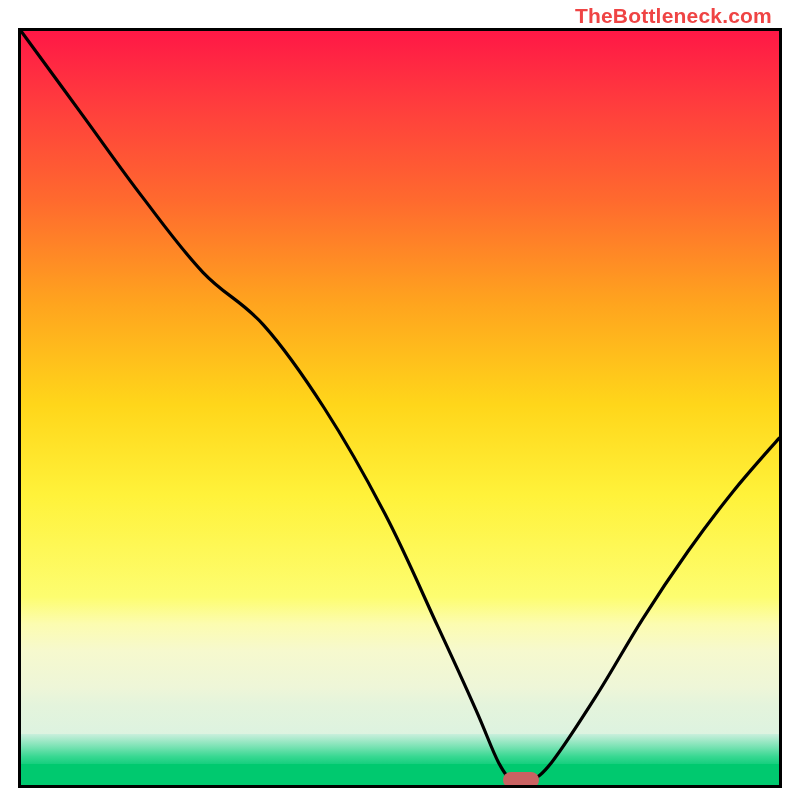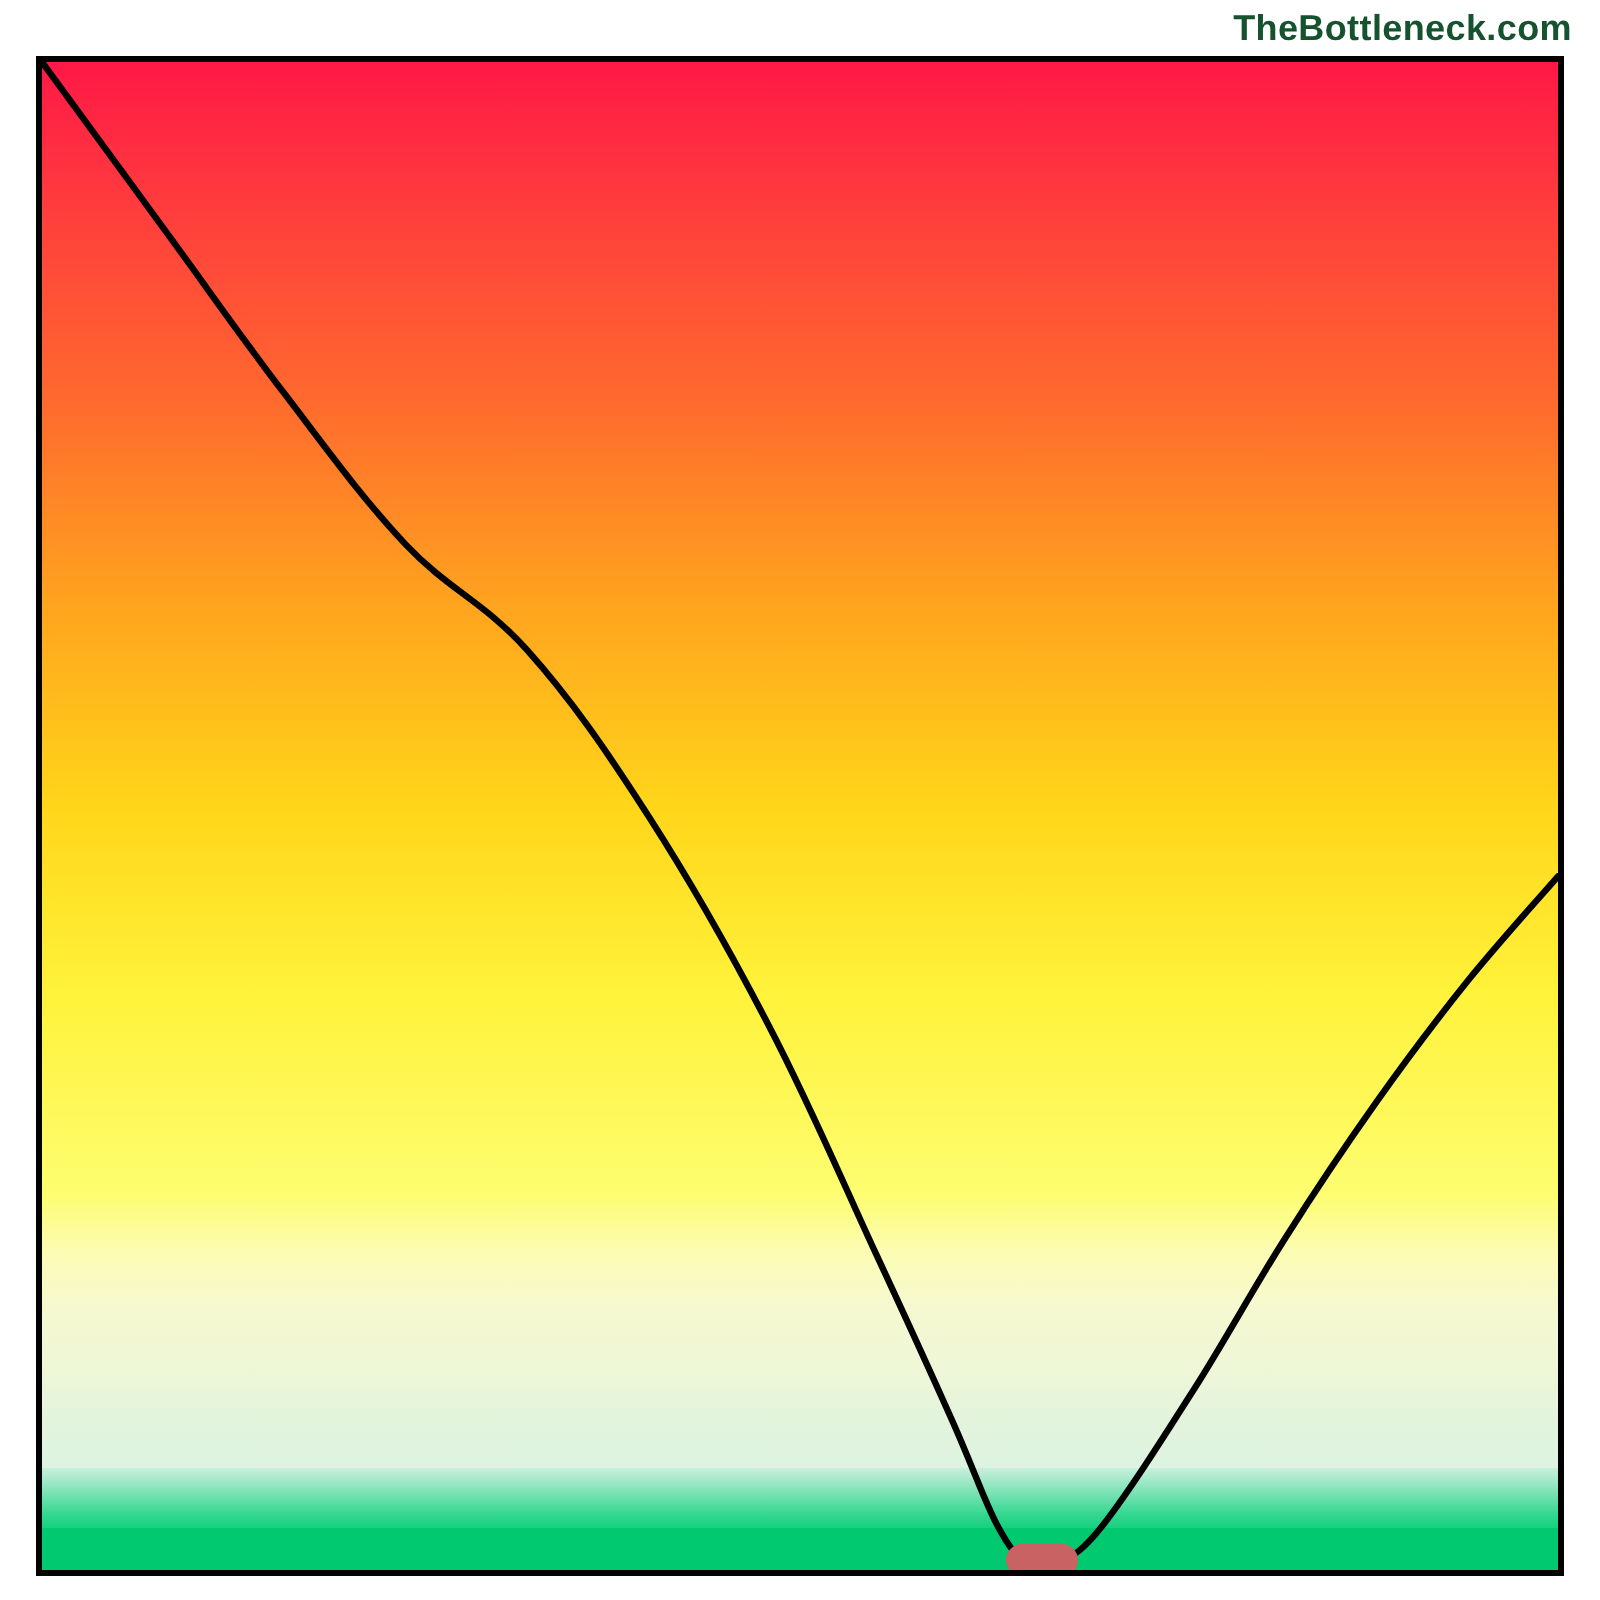--- a/index.html
+++ b/index.html
@@ -11,24 +11,24 @@
     font-family: Arial, Helvetica, sans-serif;
   }
   .container {
     position: relative;
     width: 800px;
     height: 800px;
   }
   .watermark {
     position: absolute;
     top: 4px;
-    right: 14px;
-    font-size: 18px;
+    right: 28px;
+    font-size: 21px;
     font-weight: 600;
-    color: #14532d;
+    color: #ef4444;
     letter-spacing: 0.2px;
     z-index: 10;
   }
   .frame {
     position: absolute;
     left: 18px;
     top: 28px;
     width: 764px;
     height: 760px;
     border: 3px solid #000;

